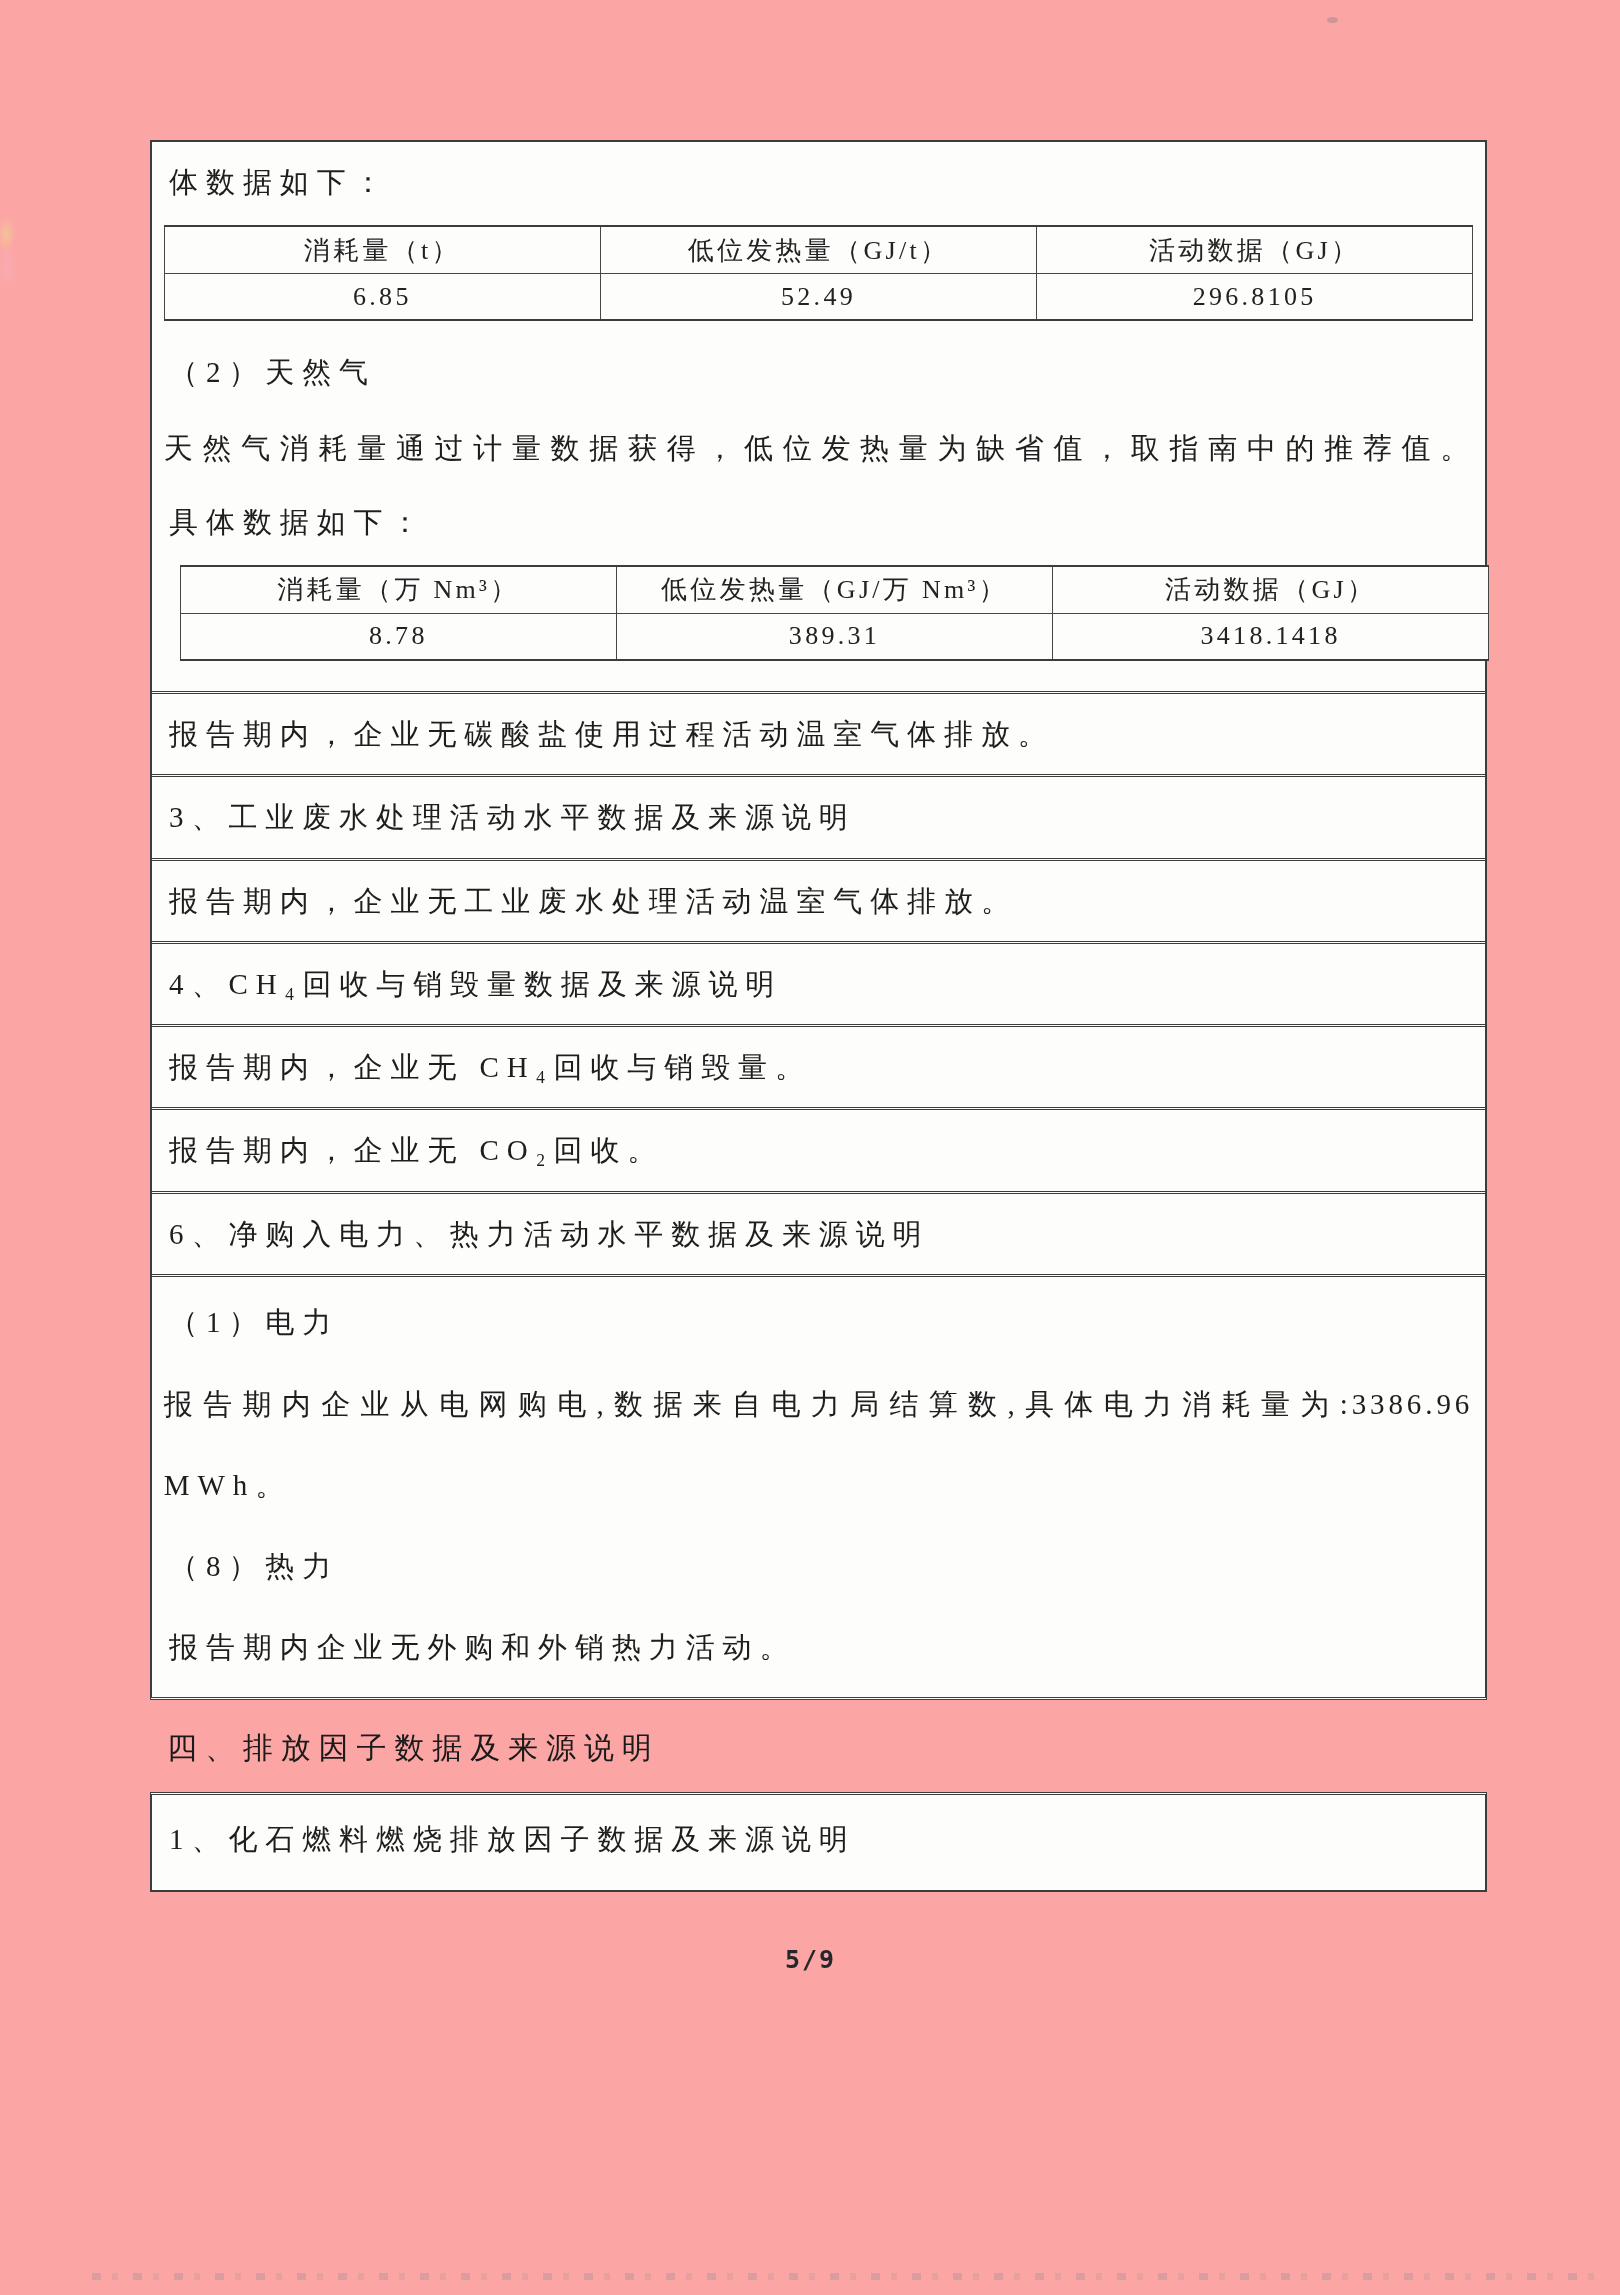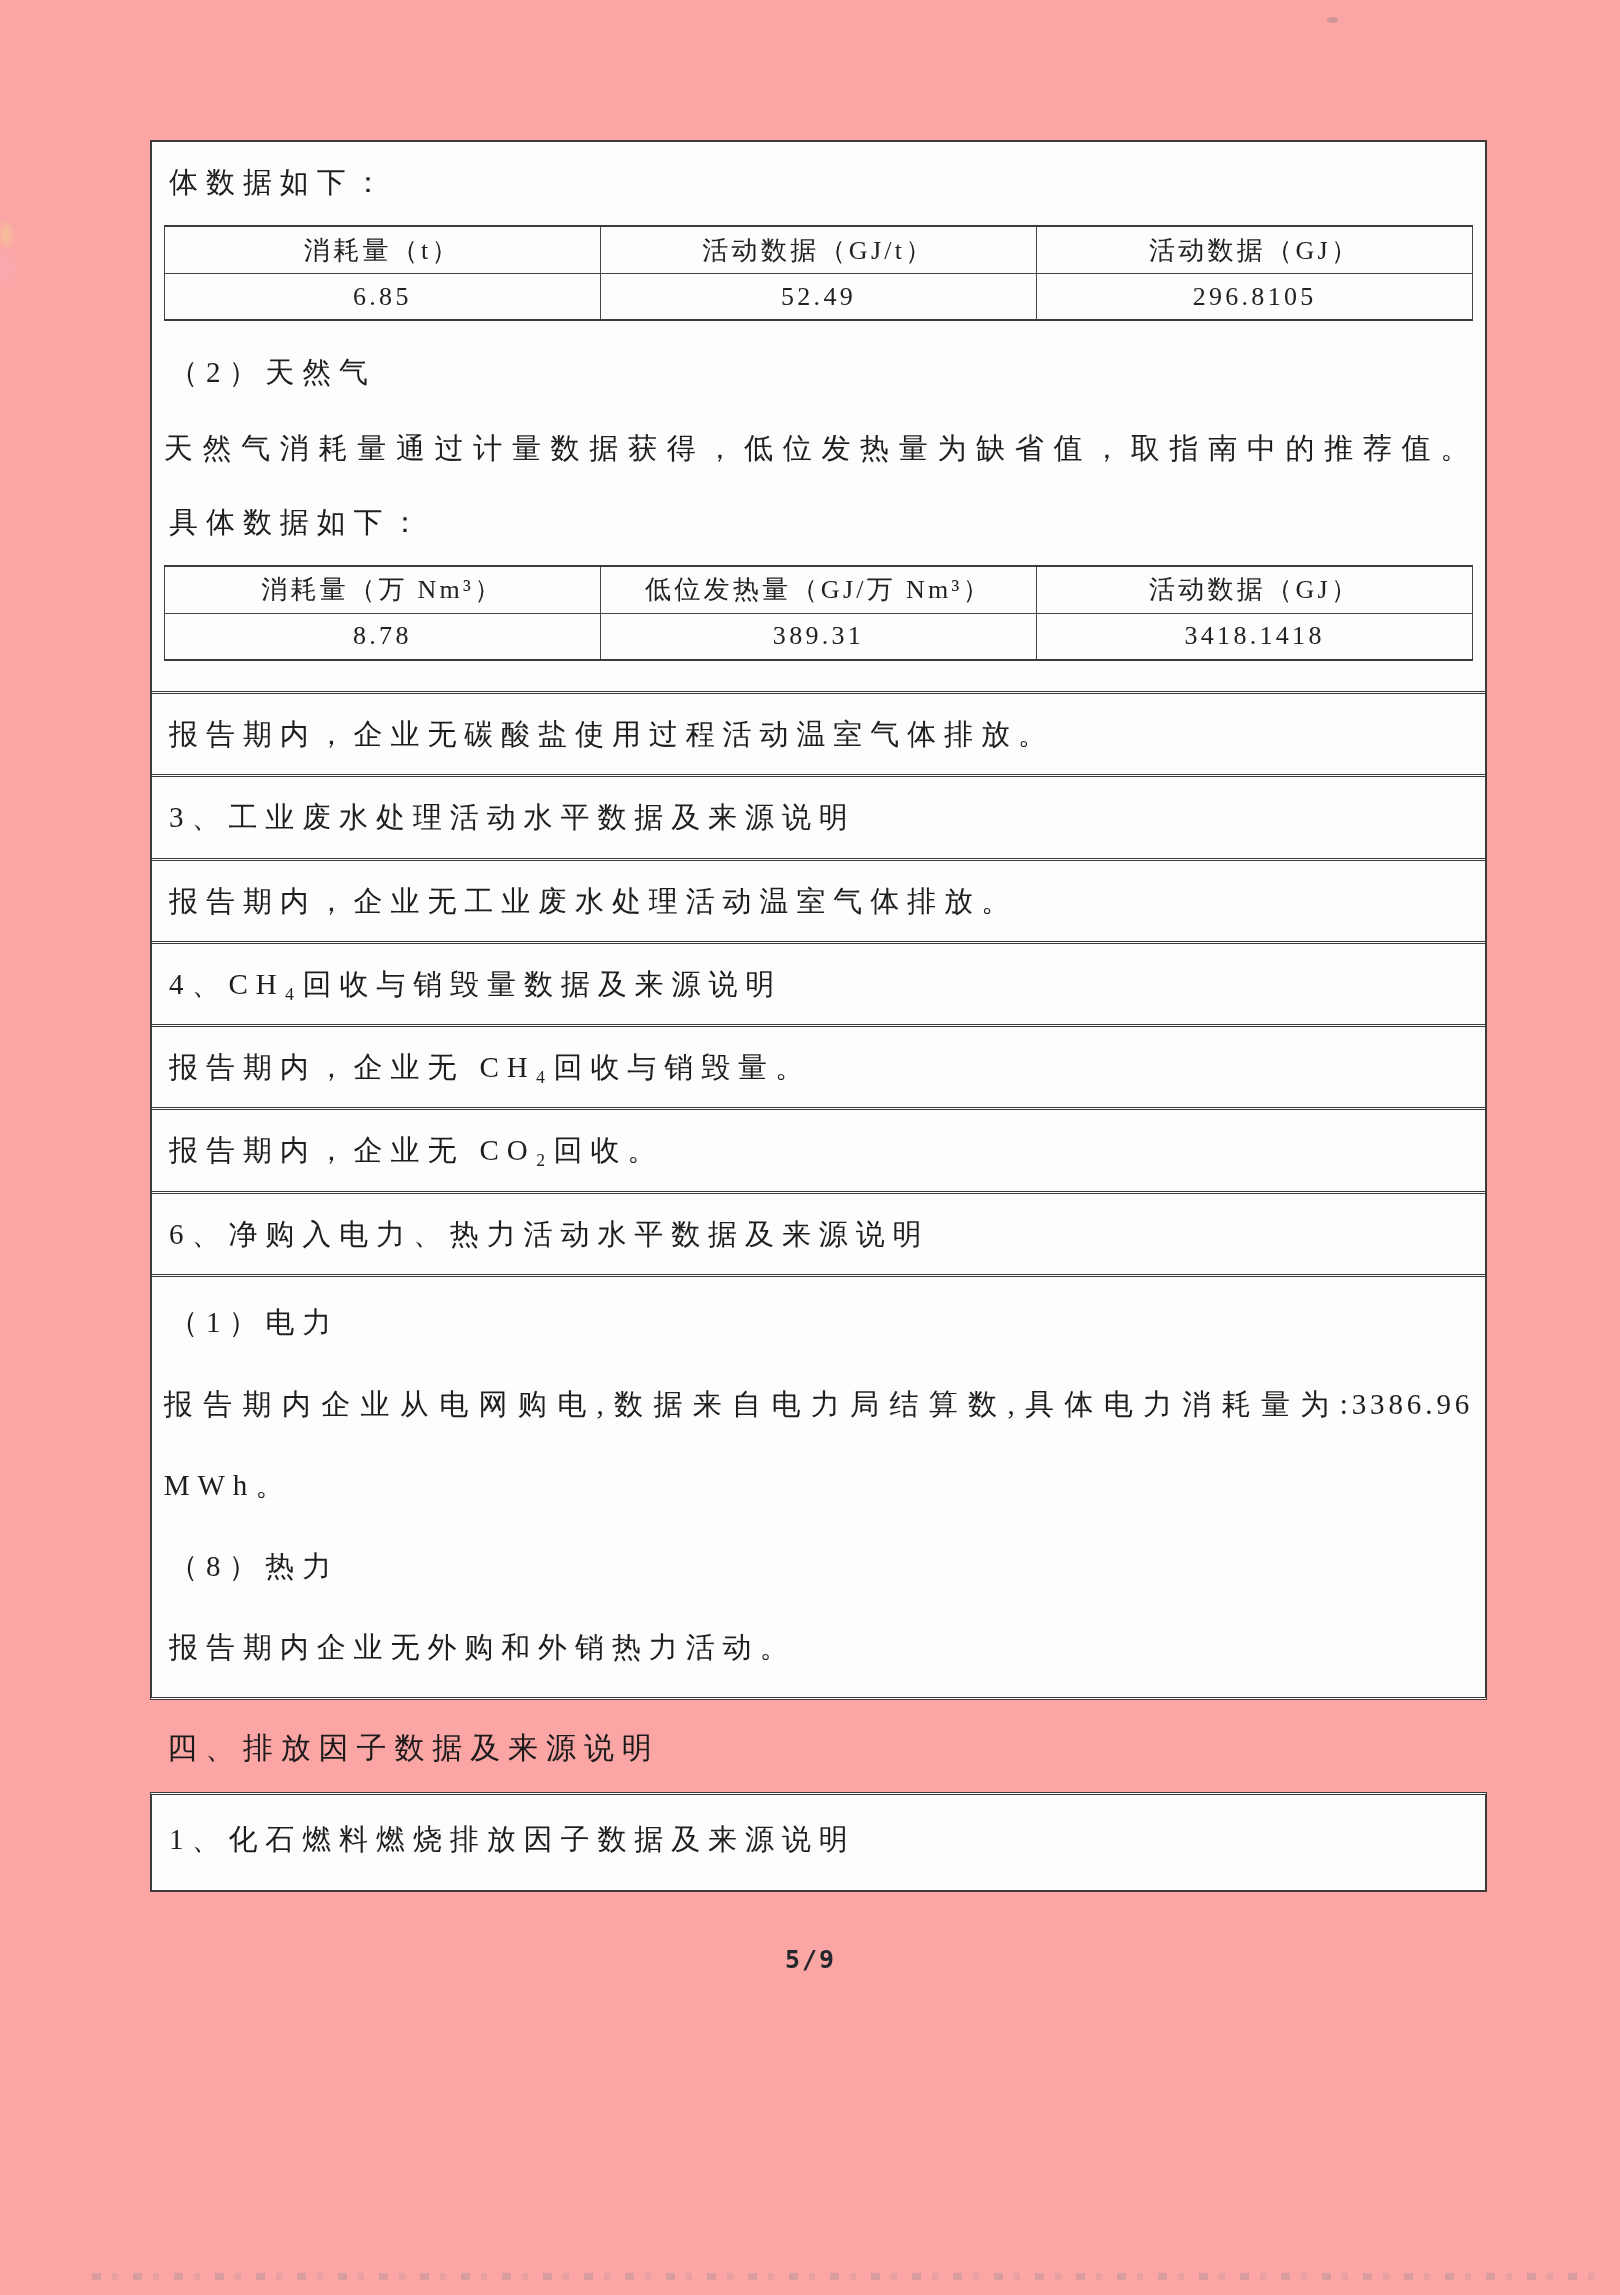--- a/index.html
+++ b/index.html
@@ -44,21 +44,21 @@
   .intro .glead   { margin-bottom: 25px; }
 
   
   table.inner {
     width: 100%;
     border-collapse: collapse;
     table-layout: fixed;
     margin-bottom: 33px;
     background: #fdfdfc;
   }
-  table.inner.last { margin-bottom: 0; }
+  table.inner.last { margin-bottom: 0; margin-left: 16px; }
   table.inner th, table.inner td {
     border: 1.3px solid #464646;
     height: 47px;
     text-align: center;
     vertical-align: middle;
     font-weight: normal;
     font-size: 26px;
     letter-spacing: 3.3px;
     color: #222;
   }
@@ -133,21 +133,21 @@
 
   <main class="content">
 
     <section class="cell intro">
       <p class="t indent lead">体数据如下：</p>
 
       <table class="inner">
         <thead>
           <tr>
             <th>消耗量（t）</th>
-            <th>活动数据（GJ/t）</th>
+            <th>低位发热量（GJ/t）</th>
             <th>活动数据（GJ）</th>
           </tr>
         </thead>
         <tbody>
           <tr>
             <td>6.85</td>
             <td>52.49</td>
             <td>296.8105</td>
           </tr>
         </tbody>

